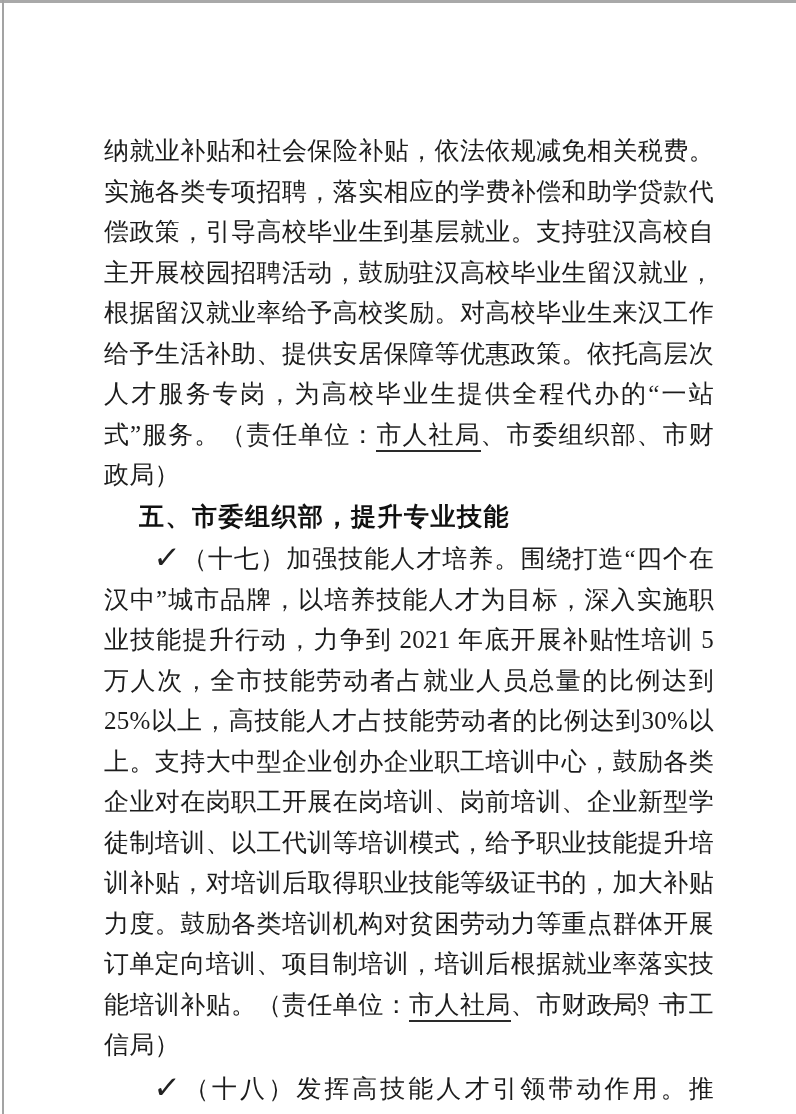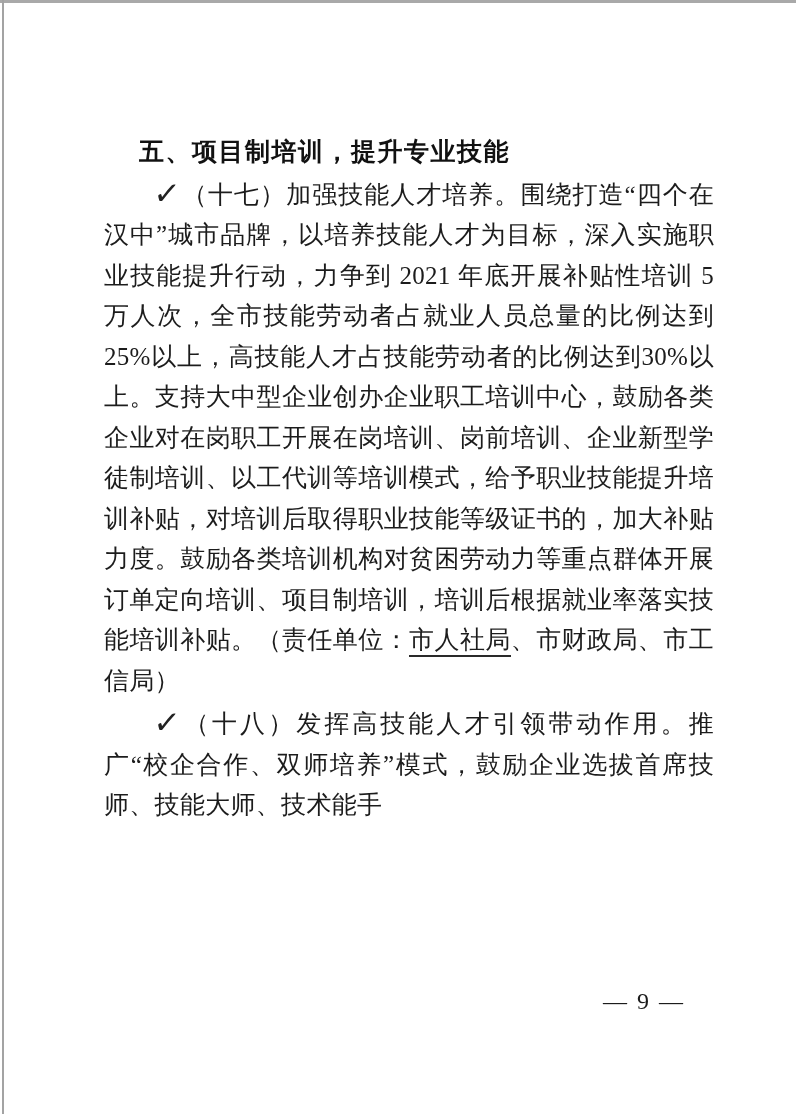--- a/index.html
+++ b/index.html
@@ -70,20 +70,21 @@
     color: #1c1c1c;
   }
 </style>
 </head>
 <body>
 
 <div class="edge-top"></div>
 <div class="edge-left"></div>
 
 <div class="doc">
-    <p class="heading"><span>五、项目制培训，提升专业技能</span></p>
+    <p class="para"><span>纳就业补贴和社会保险补贴，依法依规减免相关税费。实施各类专项招聘，落实相应的学费补偿和助学贷款代偿政策，引导高校毕业生到基层就业。支持驻汉高校自主开展校园招聘活动，鼓励驻汉高校毕业生留汉就业，根据留汉就业率给予高校奖励。对高校毕业生来汉工作给予生活补助、提供安居保障等优惠政策。依托高层次人才服务专岗，为高校毕业生提供全程代办的“一站式”服务。（责任单位：</span><span class="u">市人社局</span><span>、市委组织部、市财政局）</span></p>
+    <p class="heading"><span>五、市委组织部，提升专业技能</span></p>
     <p class="para with-check"><span class="check">✓</span><span>（十七）加强技能人才培养。围绕打造“四个在汉中”城市品牌，以培养技能人才为目标，深入实施职业技能提升行动，力争到 2021 年底开展补贴性培训 5 万人次，全市技能劳动者占就业人员总量的比例达到 25%以上，高技能人才占技能劳动者的比例达到30%以上。支持大中型企业创办企业职工培训中心，鼓励各类企业对在岗职工开展在岗培训、岗前培训、企业新型学徒制培训、以工代训等培训模式，给予职业技能提升培训补贴，对培训后取得职业技能等级证书的，加大补贴力度。鼓励各类培训机构对贫困劳动力等重点群体开展订单定向培训、项目制培训，培训后根据就业率落实技能培训补贴。（责任单位：</span><span class="u">市人社局</span><span>、市财政局、市工信局）</span></p>
     <p class="para with-check"><span class="check">✓</span><span>（十八）发挥高技能人才引领带动作用。推广“校企合作、双师培养”模式，鼓励企业选拔首席技师、技能大师、技术能手</span></p>
   </div>
 
 <div class="footer">
   <span>— 9 —</span>
 </div>
 
 </body></html>

